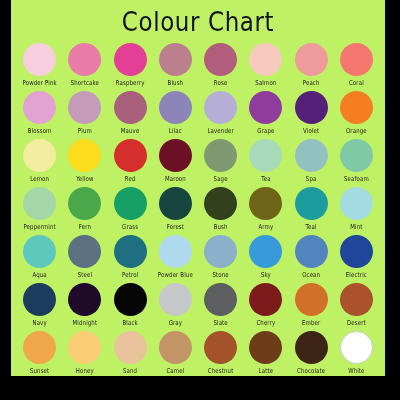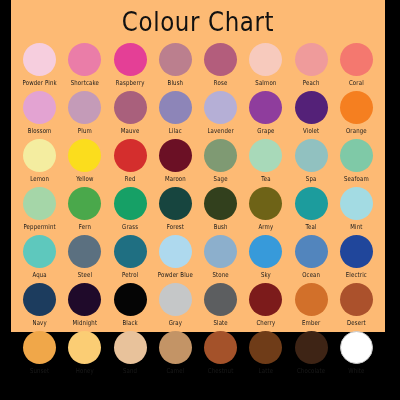--- a/index.html
+++ b/index.html
@@ -18,22 +18,22 @@
   
   #frame {
     position:relative;
     width:400px; height:400px;
     background:#000000;
   }
 
   #sheet {
     position:absolute;
     left:11px; top:0;
-    width:374px; height:332px;
-    background:#fdba74;
+    width:374px; height:376px;
+    background:#bef264;
   }
 
   
   #chart-title {
     width:100%;
     text-align:center;
     margin-top:6px;
     font-family:"DejaVu Sans", sans-serif;
     font-size:23px;
     font-weight:400;

